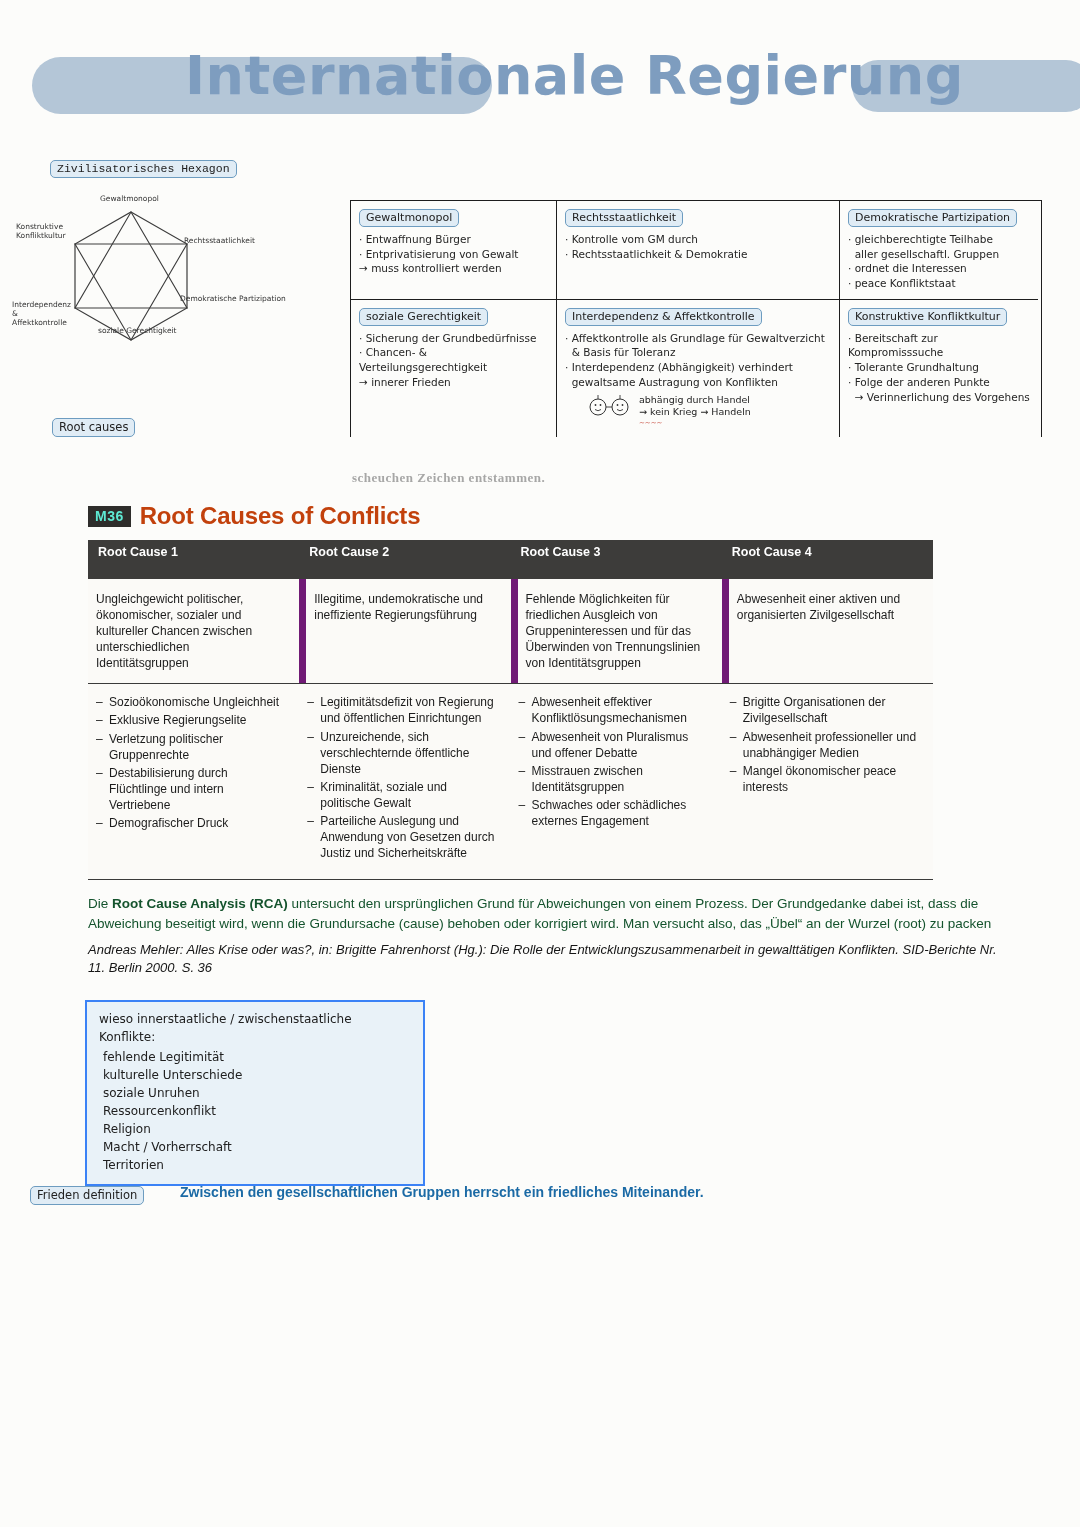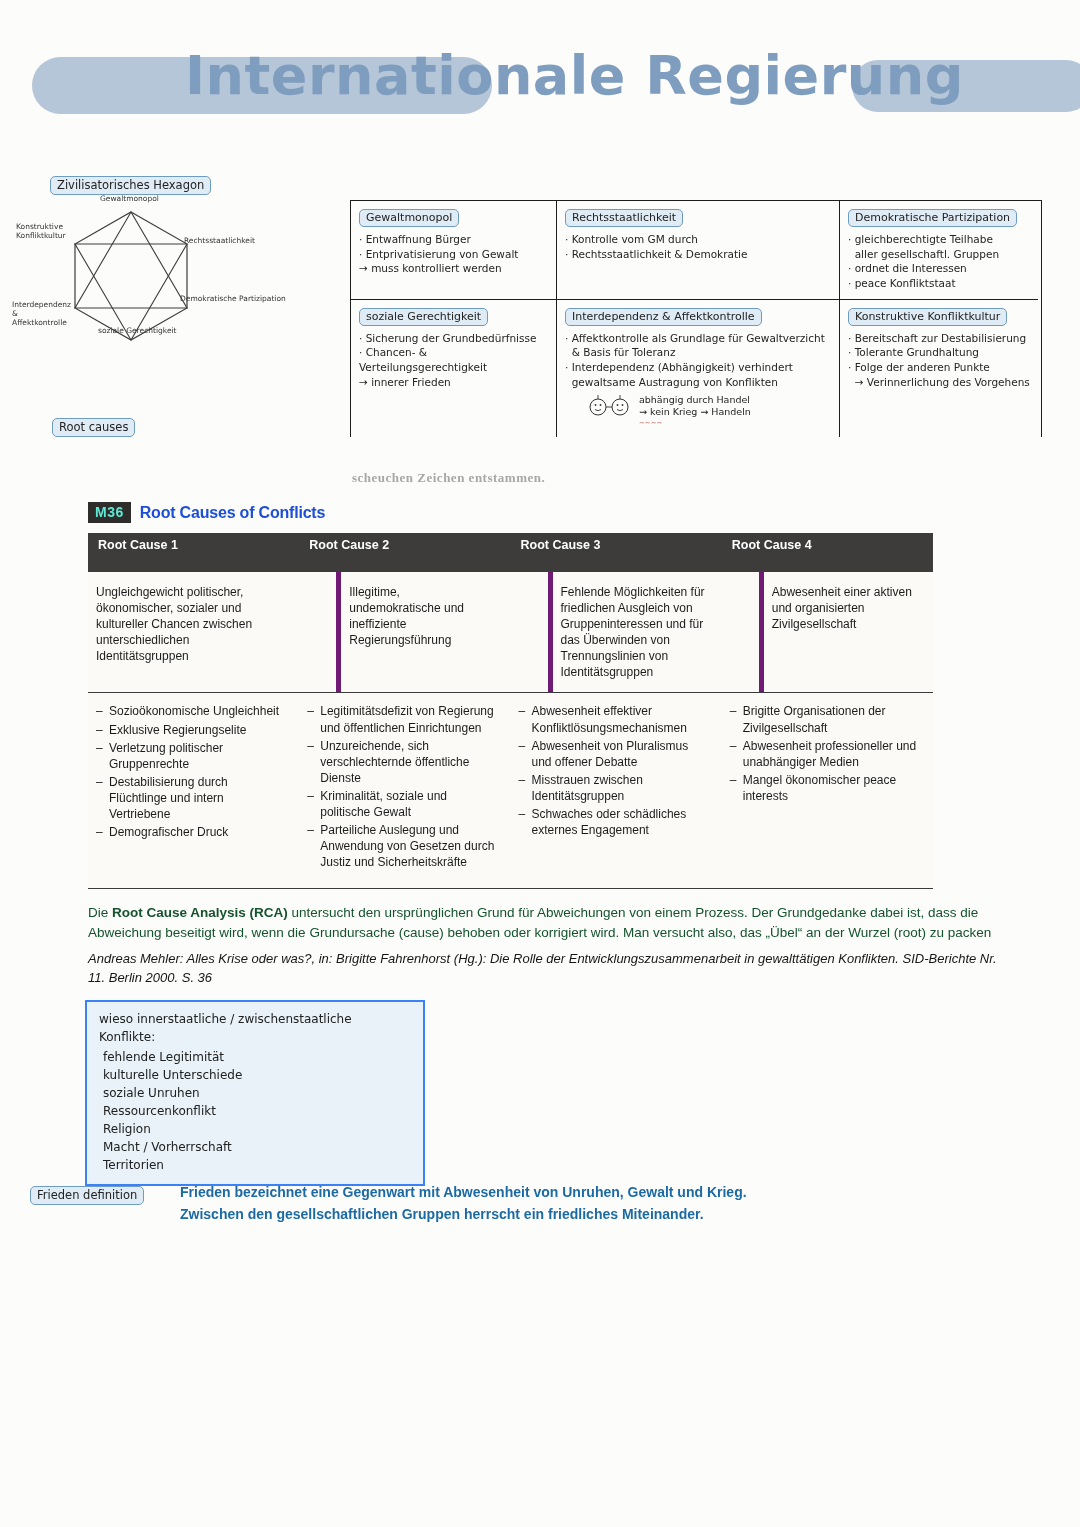--- a/index.html
+++ b/index.html
@@ -20,21 +20,21 @@
     color:#7e9dbf; letter-spacing:0.5px; white-space:nowrap;
   }
 
   
   .hl-label{
     display:inline-block; background:#e0ecf5; border:1.4px solid #6d9cc0;
     border-radius:5px; padding:1px 6px 2px;
     font-family:"DejaVu Sans", sans-serif; font-size:11.5px; color:#222;
     white-space:nowrap;
   }
-  .hexagon-label{position:absolute; left:50px; top:176px;}
+  .hexagon-label{position:absolute; left:50px; top:160px;font-family:Liberation Mono, monospace;}
   .root-label{position:absolute; left:52px; top:418px;}
   .frieden-label{position:absolute; left:30px; top:1186px;}
 
   
   .hexagon-wrap{position:absolute; left:12px; top:192px; width:330px; height:172px;}
   .hexagon-wrap svg{position:absolute; left:52px; top:16px;}
   .hx{
     position:absolute; font-family:"DejaVu Sans", sans-serif;
     font-size:7.5px; color:#333; line-height:1.2;
   }
@@ -71,30 +71,30 @@
     color:#8b8b8b; letter-spacing:0.5px; opacity:0.75;
   }
 
   
   .m36-wrap{position:absolute; left:88px; top:502px; width:925px;}
   .m36-head{display:flex; align-items:center; gap:9px; margin-bottom:10px;}
   .m36-badge{
     background:#2e2d2b; color:#5eead4; font-weight:700; font-size:14px;
     padding:2px 7px 3px; letter-spacing:0.5px;
   }
-  .m36-title{font-size:16px; font-weight:700; color:#1d4ed8; letter-spacing:-0.2px;}
+  .m36-title{font-size:24px; font-weight:700; color:#c2410c; letter-spacing:-0.2px;}
   .m36-table{width:845px; background:#fbfaf7; border-bottom:1.5px solid #3a3a3a;}
   .m36-hrow{
     display:grid; grid-template-columns:1fr 1fr 1fr 1fr;
     background:#3d3c3a; color:#fff;
   }
   .m36-hrow .hcell{font-size:12.5px; font-weight:700; padding:5px 8px 20px 10px;}
   .m36-row{display:grid; grid-template-columns:1fr 1fr 1fr 1fr;}
   .mcell{padding:12px 16px 12px 8px; font-size:12px; line-height:1.34; color:#1c1c1c; box-sizing:border-box;}
-  .m36-row1 .mcell + .mcell{border-left:5px solid #701a75;margin-left:37px;}
+  .m36-row1 .mcell + .mcell{border-left:7px solid #701a75;}
   .m36-row2 .mcell{border-top:1.5px solid #3a3a3a; padding-top:10px; padding-bottom:16px;}
   .ditem{display:flex; margin-bottom:2px;}
   .ditem .dash{width:13px; flex:none;}
   .ditem .txt{flex:1;}
 
   .rca{margin:14px 0 0; font-size:13.5px; line-height:1.45; color:#14532d; width:100%;}
   .citation{margin:8px 0 0; font-size:13px; font-style:italic; line-height:1.4; color:#161616;}
 
   
   .why-box{
@@ -195,21 +195,21 @@
         <div class="fig-notes">
           <div>abhängig durch Handel</div>
           <div>→ kein Krieg → Handeln</div>
           <div class="red-mark">~~~~</div>
         </div>
       </div>
     </div>
 
     <div class="cell r2 c3">
       <span class="hl-label">Konstruktive Konfliktkultur</span>
-      <div class="hand">· Bereitschaft zur Destabilisierung</div>
+      <div class="hand">· Bereitschaft zur Kompromisssuche</div>
       <div class="hand">· Tolerante Grundhaltung</div>
       <div class="hand">· Folge der anderen Punkte</div>
       <div class="hand">  → Verinnerlichung des Vorgehens</div>
     </div>
 
   </div>
 
   <span class="hl-label root-label">Root causes</span>
 
   <div class="cutoff">scheuchen Zeichen entstammen.</div>
@@ -322,17 +322,16 @@
     <div class="why-item">kulturelle Unterschiede</div>
     <div class="why-item">soziale Unruhen</div>
     <div class="why-item">Ressourcenkonflikt</div>
     <div class="why-item">Religion</div>
     <div class="why-item">Macht / Vorherrschaft</div>
     <div class="why-item">Territorien</div>
   </div>
 
   <span class="hl-label frieden-label">Frieden definition</span>
   <div class="frieden-text">
-    <div>Frieden bezeichnet eine Gegenwart mit Abwesenheit von Unruhen, Gewalt und Krieg.</div>
     <div>Zwischen den gesellschaftlichen Gruppen herrscht ein friedliches Miteinander.</div>
   </div>
 
 </div>
 
 </body></html>

